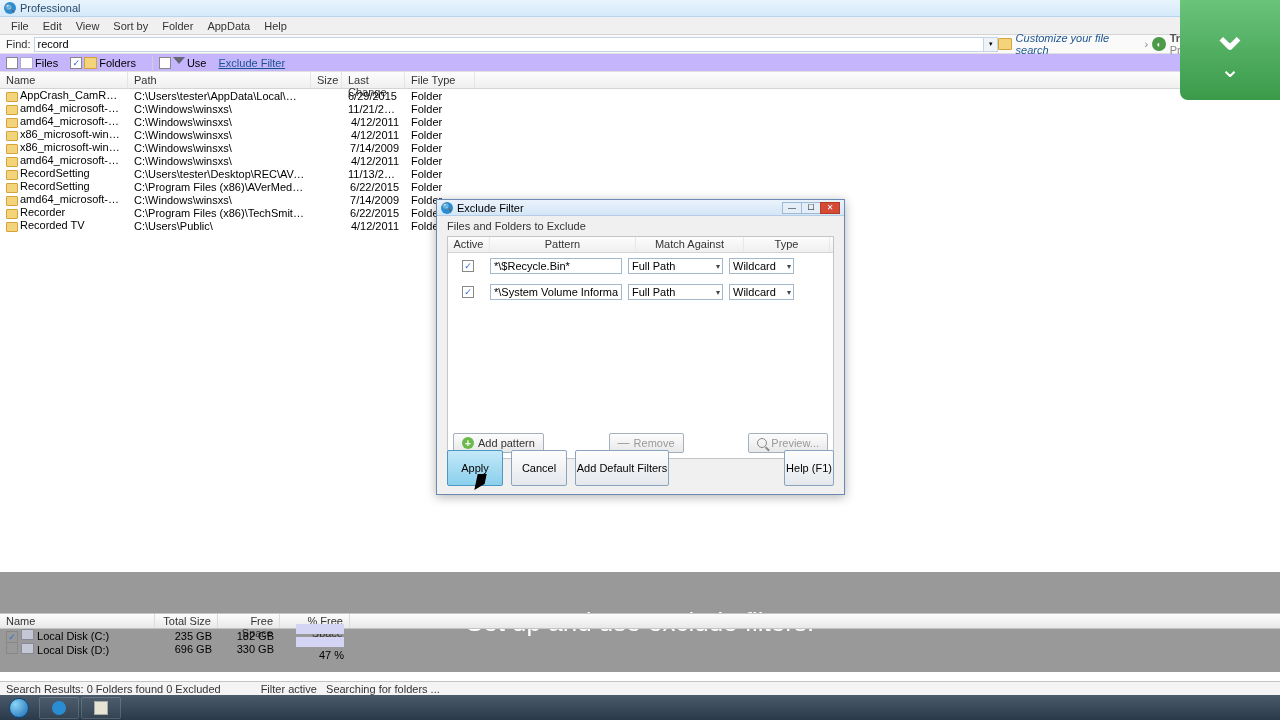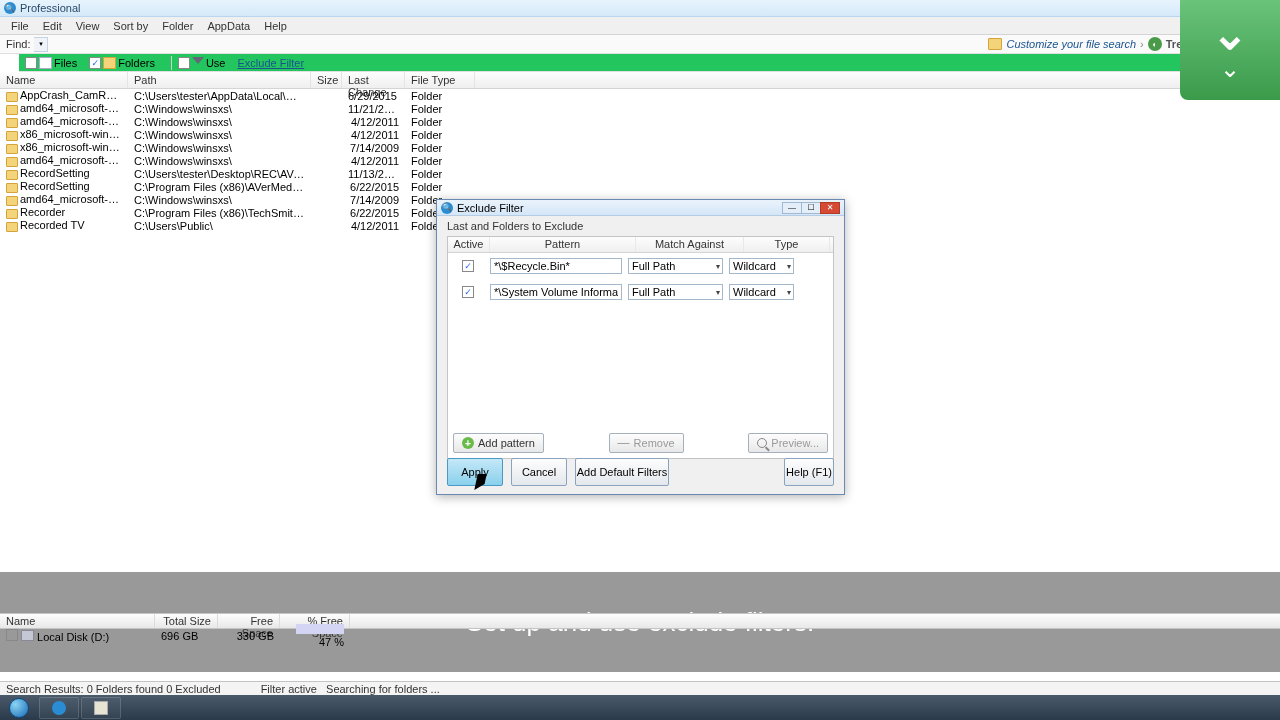--- a/index.html
+++ b/index.html
@@ -21,21 +21,21 @@
 .findrow { height:19px; display:flex; align-items:center; padding:0 6px; background:#fafafa; border-bottom:1px solid #e0e0e0; }
 .findrow .lbl { margin-right:4px; color:#333; }
 .findrow input { flex:0 0 950px; height:15px; border:1px solid #c4d4e4; padding:0 2px; }
 .findrow .dd { width:14px; height:15px; border:1px solid #c4d4e4; border-left:0; background:#f0f4f8; display:flex; align-items:center; justify-content:center; font-size:7px; }
 .findrow .rightlinks { margin-left:auto; display:flex; align-items:center; gap:4px; color:#555; }
 .findrow .rightlinks a { color:#1a5490; text-decoration:none; font-style:italic; }
 .folder-ic { width:14px; height:12px; background:#f4d47a; border:1px solid #d4a43a; border-radius:1px; }
 .green-ic { width:14px; height:14px; background:#4a9a4a; border-radius:50%; display:inline-flex; align-items:center; justify-content:center; color:#fff; font-size:8px; }
 
 
-.filterbar { height:18px; display:flex; align-items:center; padding:0 6px; background:#22c55e; border-bottom:1px solid #e0e0e0; gap:2px;margin-left:19px; }
+.filterbar { height:18px; display:flex; align-items:center; padding:0 6px; background:#c4b5fd; border-bottom:1px solid #e0e0e0; gap:2px; }
 .filterbar .chk { width:12px; height:12px; border:1px solid #888; background:#fff; display:inline-flex; align-items:center; justify-content:center; font-size:9px; color:#2a6add; }
 .filterbar .ic { width:13px; height:12px; display:inline-block; }
 .filterbar .ic.f { background:#fff; border:1px solid #aac; }
 .filterbar .ic.d { background:#f4d47a; border:1px solid #d4a43a; }
 .filterbar .tx { margin-right:10px; }
 .filterbar .sep { width:1px; height:14px; background:#d0d0d0; margin:0 4px; }
 .filterbar .link { color:#1a5490; text-decoration:underline; cursor:pointer; }
 .funnel-ic { width:12px; height:12px; display:inline-block; position:relative; }
 .funnel-ic::before { content:""; position:absolute; top:0; left:0; border-left:6px solid transparent; border-right:6px solid transparent; border-top:7px solid #667; }
 
@@ -63,21 +63,21 @@
 .dialog .drow { display:flex; align-items:center; padding:5px 4px; gap:6px; }
 .dialog .drow .dchk { width:12px; height:12px; border:1px solid #888; background:#fff; display:inline-flex; align-items:center; justify-content:center; font-size:9px; color:#2a6add; margin:0 10px; }
 .dialog .drow input[type=text] { width:132px; height:16px; border:1px solid #a4b8cc; padding:0 3px; }
 .dialog .drow .dsel { width:95px; height:16px; border:1px solid #a4b8cc; display:flex; align-items:center; padding:0 3px; background:#fff; position:relative; }
 .dialog .drow .dsel.sm { width:65px; }
 .dialog .drow .dsel::after { content:"▾"; position:absolute; right:2px; font-size:8px; color:#444; }
 .dialog .dbtns { position:absolute; bottom:5px; left:5px; right:5px; display:flex; gap:6px; }
 .dialog .dbtn { height:20px; border:1px solid #a4b0bc; background:linear-gradient(#fdfdfd,#e8e8e8); border-radius:2px; padding:0 8px; display:flex; align-items:center; gap:4px; color:#333; cursor:pointer; }
 .dialog .dbtn.dis { color:#999; }
 .dialog .dactions { position:absolute; bottom:8px; left:10px; right:10px; display:flex; gap:8px; }
-.dialog .abtn { height:28px; width:56px; border:1px solid #8aa4c0; background:linear-gradient(#fdfdfd,#e4e8ec); border-radius:2px; display:flex; align-items:center; justify-content:center; cursor:pointer; }
+.dialog .abtn { height:36px; width:56px; border:1px solid #8aa4c0; background:linear-gradient(#fdfdfd,#e4e8ec); border-radius:2px; display:flex; align-items:center; justify-content:center; cursor:pointer; }
 .dialog .abtn.pri { background:linear-gradient(#c4e8f8,#8ad0ec); border-color:#4a98c4; }
 .dialog .abtn.wide { width:94px; }
 .plus-ic { width:12px; height:12px; background:#6aba4a; border-radius:50%; color:#fff; display:inline-flex; align-items:center; justify-content:center; font-size:10px; font-weight:bold; }
 .minus-ic { width:12px; height:12px; color:#999; display:inline-flex; align-items:center; justify-content:center; font-size:12px; }
 .mag-ic { width:10px; height:10px; border:1.5px solid #888; border-radius:50%; position:relative; }
 .mag-ic::after { content:""; position:absolute; width:5px; height:1.5px; background:#888; bottom:-2px; right:-4px; transform:rotate(45deg); }
 
 
 .caption-band { position:absolute; left:0; top:572px; width:100%; height:100px; background:rgba(90,90,90,0.62); display:flex; align-items:center; justify-content:center; }
 .caption-band .tx { color:#fff; font-size:26px; font-family:Arial,sans-serif; }
@@ -129,20 +129,21 @@
   <span class="mi">Edit</span>
   <span class="mi">View</span>
   <span class="mi">Sort by</span>
   <span class="mi">Folder</span>
   <span class="mi">AppData</span>
   <span class="mi">Help</span>
 </div>
 
 <div class="findrow">
   <span class="lbl">Find:</span>
+  <input type="text" value="record" style="">
   <span class="dd">▾</span>
   <div class="rightlinks">
     <span class="folder-ic"></span>
     <a>Customize your file search</a>
     <span style="color:#888">›</span>
     <span class="green-ic">◐</span>
     <span><b>TreeSize</b> <span style="color:#888">Professional</span></span>
   </div>
 </div>
 
@@ -251,21 +252,21 @@
 <div class="dialog">
   <div class="dtitle">
     <span class="di">🔍</span>
     <span>Exclude Filter</span>
     <div class="dwb">
       <div>—</div>
       <div>☐</div>
       <div class="x">✕</div>
     </div>
   </div>
-  <div class="dlabel">Last and Folders to Exclude</div>
+  <div class="dlabel">Files and Folders to Exclude</div>
   <div class="dbody">
     <div class="dcols">
       <div class="dc" style="width:42px">Active</div>
       <div class="dc" style="width:146px">Pattern</div>
       <div class="dc" style="width:108px">Match Against</div>
       <div class="dc" style="width:86px">Type</div>
     </div>
     <div id="drows">
         <div class="drow">
           <span class="dchk">✓</span>
@@ -313,22 +314,28 @@
 
 <div class="drives">
   <div class="dhdr">
     <div style="width:155px">Name</div>
     <div style="width:63px;text-align:right">Total Size</div>
     <div style="width:62px;text-align:right">Free Space</div>
     <div style="width:70px;text-align:right">% Free Space</div>
   </div>
   <div id="drive-rows">
       <div class="drow2">
+        <div style="width:155px"><span class="chk" style="display:inline-flex;width:12px;height:12px;border:1px solid #888;align-items:center;justify-content:center;font-size:9px;color:#2a6add">✓</span> <span class="hic"></span>Local Disk (C:)</div>
+        <div style="width:63px;text-align:right">235 GB</div>
+        <div style="width:62px;text-align:right">182 GB</div>
+        <div style="width:70px;text-align:right"><span class="bar"><span class="fill" style="width:78%"></span></span> 78 %</div>
+      </div>
+      <div class="drow2">
         <div style="width:155px"><span class="chk" style="display:inline-flex;width:12px;height:12px;border:1px solid #888;align-items:center;justify-content:center;font-size:9px;color:#2a6add"></span> <span class="hic"></span>Local Disk (D:)</div>
-        <div style="width:63px;">696 GB</div>
+        <div style="width:63px;text-align:right">696 GB</div>
         <div style="width:62px;text-align:right">330 GB</div>
         <div style="width:70px;text-align:right"><span class="bar"><span class="fill" style="width:47%"></span></span> 47 %</div>
       </div>
     </div>
 </div>
 
 <div class="status">
   <span>Search Results:  0 Folders found  0 Excluded</span>
   <span><span>Filter active</span>&nbsp;&nbsp;&nbsp;<span>Searching for folders ...</span></span>
 </div>

